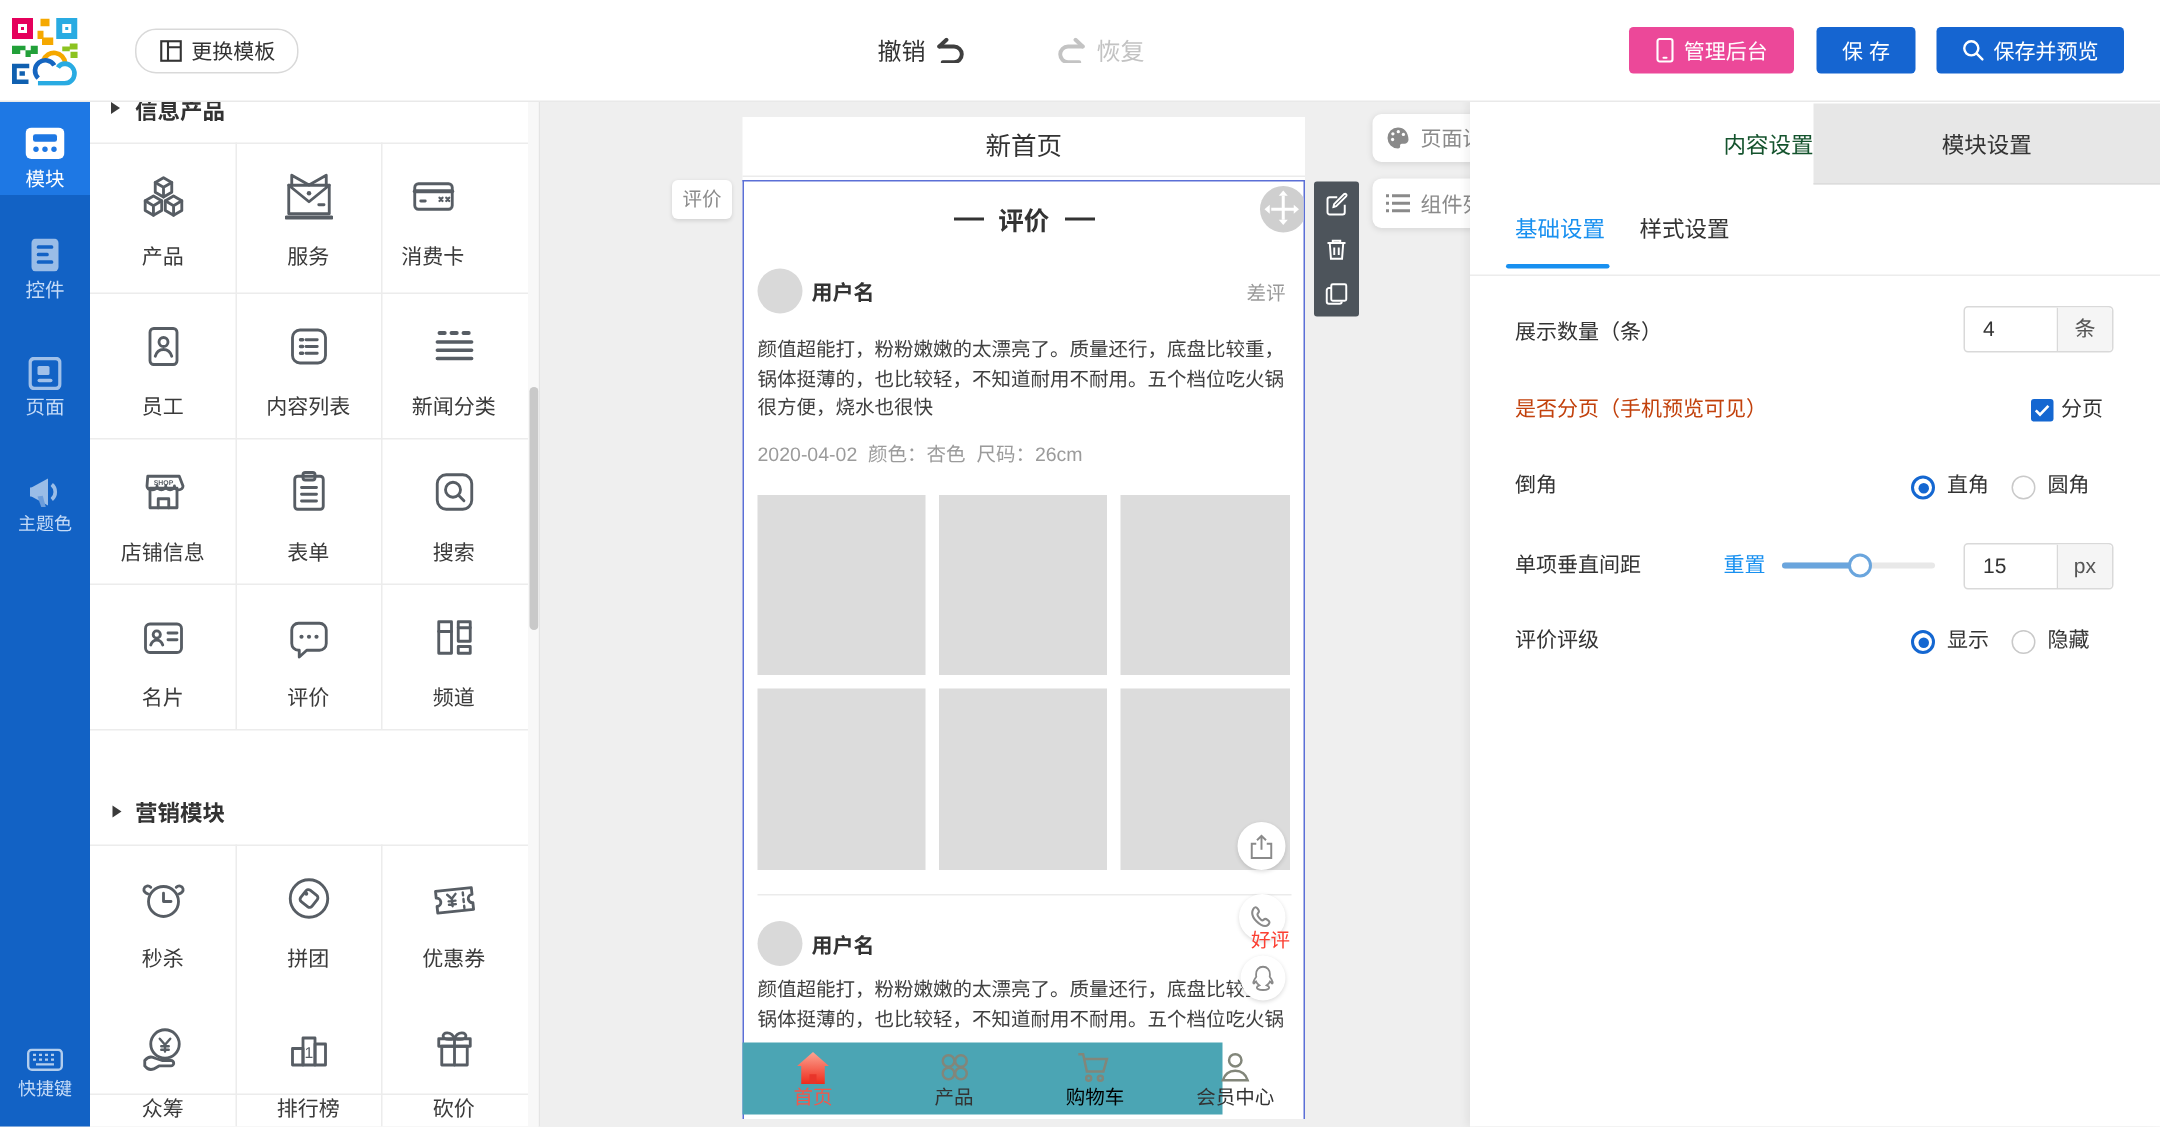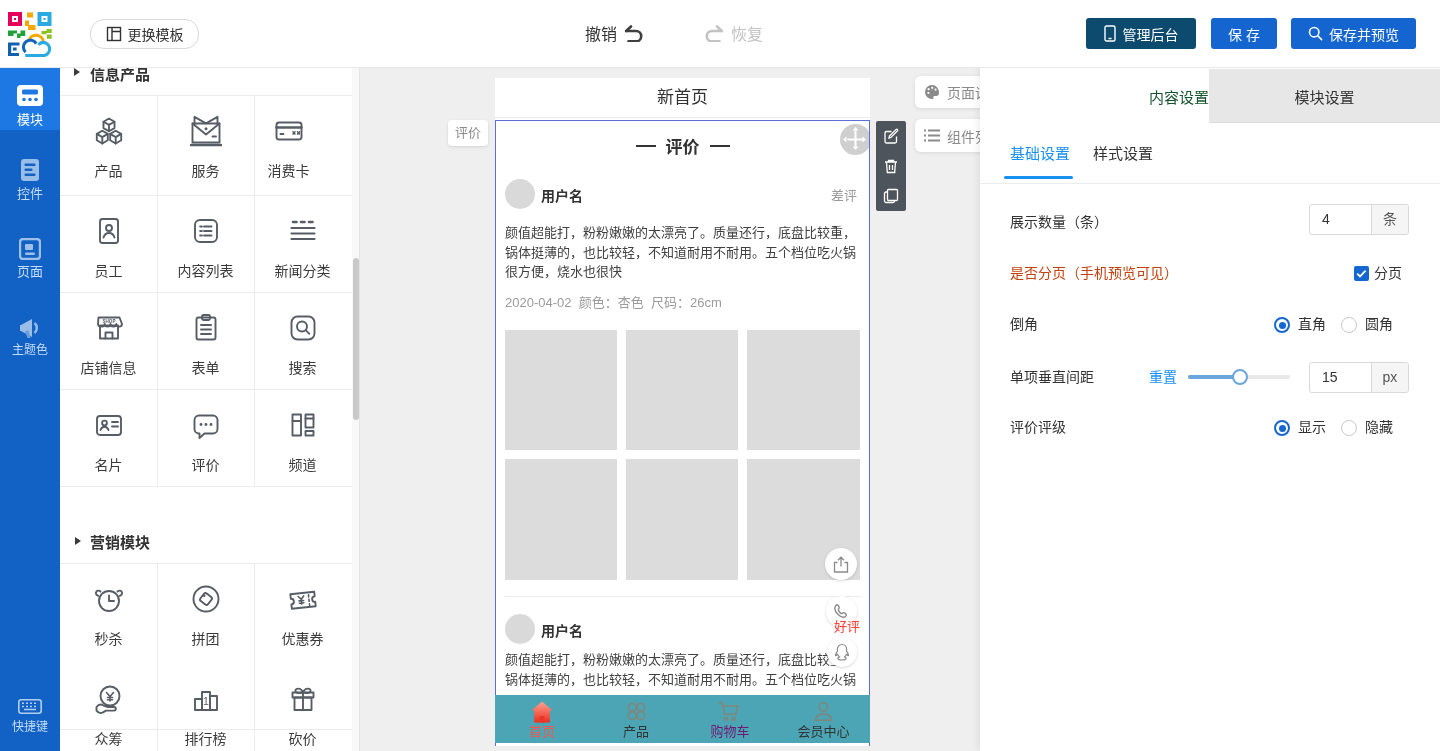--- a/index.html
+++ b/index.html
@@ -50,21 +50,21 @@
   </div>
 
   <div class="abs" style="left:705px;top:21px;display:flex;align-items:center;">
     <svg style="margin-right:7px;" width="19" height="17" viewBox="0 0 19 17" fill="none" stroke="#c3c3c3" stroke-width="2.6">
         <path d="M16.8 6 H7 a5.2 5.2 0 0 0 0 10.4 h7.5" stroke-linecap="round"></path>
         <path d="M12 1.5 16.8 6" stroke-linecap="round"></path>
       </svg>
     <span style="font-size:16px;color:#c3c3c3;">恢复</span>
   </div>
 
-  <div class="abs" style="left:1086px;top:18px;width:110px;height:31px;background:#0c4a6e;border-radius:3px;display:flex;align-items:center;justify-content:center;">
+  <div class="abs" style="left:1086px;top:18px;width:110px;height:31px;background:#ec4899;border-radius:3px;display:flex;align-items:center;justify-content:center;">
     <svg width="12" height="17" viewBox="0 0 12 17" fill="none" stroke="#fff" stroke-width="1.4">
         <rect x="1" y="1" width="10" height="15" rx="1.5"></rect>
         <path d="M5 13.5h2" stroke-linecap="round"></path>
       </svg>
     <span style="font-size:14px;color:#fff;margin-left:7px;">管理后台</span>
   </div>
   <div class="abs" style="left:1211px;top:18px;width:66px;height:31px;background:#1565d1;border-radius:3px;display:flex;align-items:center;justify-content:center;">
     <span style="font-size:14px;color:#fff;">保 存</span>
   </div>
   <div class="abs" style="left:1291px;top:18px;width:125px;height:31px;background:#1565d1;border-radius:3px;display:flex;align-items:center;justify-content:center;">
@@ -367,21 +367,21 @@
           <path d="M4 1.8c1 0 2.3 2 2.3 2.8 0 0.8-1 1.2-1 2 0 1 2.2 4 3.2 4 0.8 0 1.2-1 2-1 0.8 0 2.8 1.3 2.8 2.3 0 1.2-1.5 2.4-2.8 2.4-3.6 0-8.7-5.1-8.7-8.7C1.8 4 2.8 1.8 4 1.8z"></path>
         </svg>
     </div>
     <div class="abs" style="left:332px;top:559px;width:30px;height:30px;border-radius:50%;background:#fff;box-shadow:0 1px 3px rgba(0,0,0,0.15);display:flex;align-items:center;justify-content:center;">
       <svg width="18" height="19" viewBox="0 0 18 19" fill="none" stroke="#8a8a8a" stroke-width="1.2">
           <path d="M9 1.5c2.8 0 4.6 2.2 4.6 5 0 0.6 0 1.2-0.1 1.7 0.6 0.8 1.6 2.3 1.9 3.5 0.2 0.9-0.2 1.3-0.8 0.6-0.3-0.4-0.6-0.8-0.9-1-0.5 1.1-1.3 2-2.2 2.6 0.8 0.3 1.6 0.8 1.6 1.4 0 0.9-1.8 1.7-4.1 1.7s-4.1-0.8-4.1-1.7c0-0.6 0.8-1.1 1.6-1.4-0.9-0.6-1.7-1.5-2.2-2.6-0.3 0.2-0.6 0.6-0.9 1-0.6 0.7-1 0.3-0.8-0.6 0.3-1.2 1.3-2.7 1.9-3.5-0.1-0.5-0.1-1.1-0.1-1.7 0-2.8 1.8-5 4.6-5z"></path>
         </svg>
     </div>
     <div class="abs" style="right:10px;top:538px;font-size:13px;color:#fb3f32;">好评</div>
 
-    <div class="abs" style="left:0;top:617px;width:375px;height:48px;background:#4ba5b4;">
+    <div class="abs" style="left:0;top:617px;width:320px;height:48px;background:#4ba5b4;">
       <svg style="position:absolute;left:35px;top:5px;" width="24" height="24" viewBox="0 0 26 25">
           <defs>
             <linearGradient id="hg" x1="0" y1="0" x2="0" y2="1">
               <stop offset="0" stop-color="#fca492"></stop>
               <stop offset="1" stop-color="#ef2c1c"></stop>
             </linearGradient>
           </defs>
           <path d="M13 1 1.5 11h3v13h17V11h3z" fill="url(#hg)"></path>
           <path d="M10.5 24v-7h5v7z" fill="#e8352a"></path>
         </svg>
@@ -391,21 +391,21 @@
           <circle cx="17" cy="8" r="4.2"></circle>
           <circle cx="8" cy="17" r="4.2"></circle>
           <circle cx="17" cy="17" r="4.2"></circle>
         </svg>
       <div class="abs" style="left:94px;top:26px;width:94px;text-align:center;font-size:13px;color:#333;">产品</div>
       <svg style="position:absolute;left:222px;top:5px;" width="24" height="23" viewBox="0 0 26 25" fill="none" stroke="#82867a" stroke-width="1.8">
           <path d="M2 3h3.5l2.7 12.5h12l2.5-9H6"></path>
           <circle cx="9.5" cy="20.5" r="1.8"></circle>
           <circle cx="18" cy="20.5" r="1.8"></circle>
         </svg>
-      <div class="abs" style="left:188px;top:26px;width:94px;text-align:center;font-size:13px;color:#701a75;">购物车</div>
+      <div class="abs" style="left:188px;top:26px;width:94px;text-align:center;font-size:13px;color:#000000;">购物车</div>
       <svg style="position:absolute;left:317px;top:5px;" width="23" height="23" viewBox="0 0 25 25" fill="none" stroke="#82867a" stroke-width="1.8">
           <circle cx="12.5" cy="7.5" r="4.5"></circle>
           <path d="M3.5 22c1.5-5 4.5-7 9-7s7.5 2 9 7z"></path>
         </svg>
       <div class="abs" style="left:282px;top:26px;width:93px;text-align:center;font-size:13px;color:#333;">会员中心</div>
     </div>
   </div>
 
   <div class="abs" style="left:516px;top:55px;width:30px;height:90px;background:#4d545b;border-radius:2px;">
     <svg style="position:absolute;left:7px;top:7px;" width="16" height="16" viewBox="0 0 16 16" fill="none" stroke="#fff" stroke-width="1.3">

